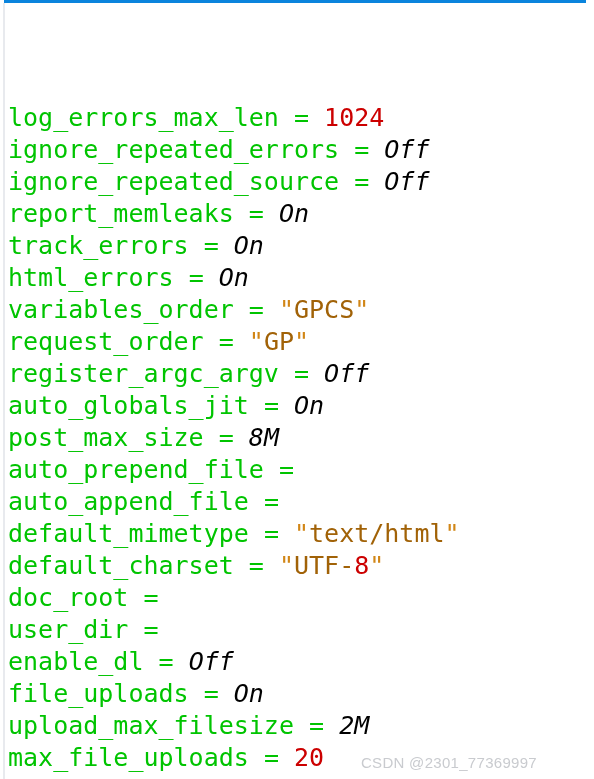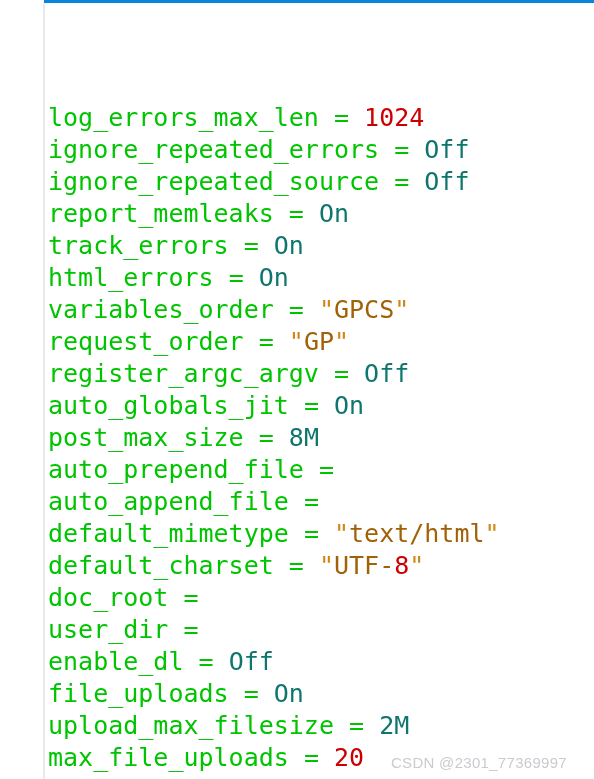--- a/index.html
+++ b/index.html
@@ -14,21 +14,20 @@
     overflow: hidden;
     font-family: "DejaVu Sans Mono", "Liberation Mono", monospace;
   }
 
   #screen {
     position: relative;
     width: 549px;
     height: 779px;
     background: #ffffff;
     box-sizing: border-box;
-    margin-left: 40px;
   }
 
   
   #top-rule {
     position: absolute;
     left: 4px;
     top: 0px;
     width: 582px;
     height: 3px;
     background: #0a84dd;
@@ -56,28 +55,28 @@
   }
 
   .line {
     height: 32px;
     white-space: pre;
   }
 
   
   .k   { color: #00c400; }           
   .eq  { color: #00c400; }           
-  .val { color: #0f766e; }           
+  .val { color: #000000; font-style: italic; }           
   .num { color: #cc0000; }           
   .q   { color: #d18616; }           
   .str { color: #a16207; }
 
   #watermark {
     position: absolute;
-    right: 22px;
+    right: 12px;
     bottom: 8px;
     color: #c9cbcf;
     font-family: "Liberation Sans", sans-serif;
     font-size: 15px;
     letter-spacing: 0.3px;
     white-space: pre;
   }
 </style>
 </head>
 <body>

